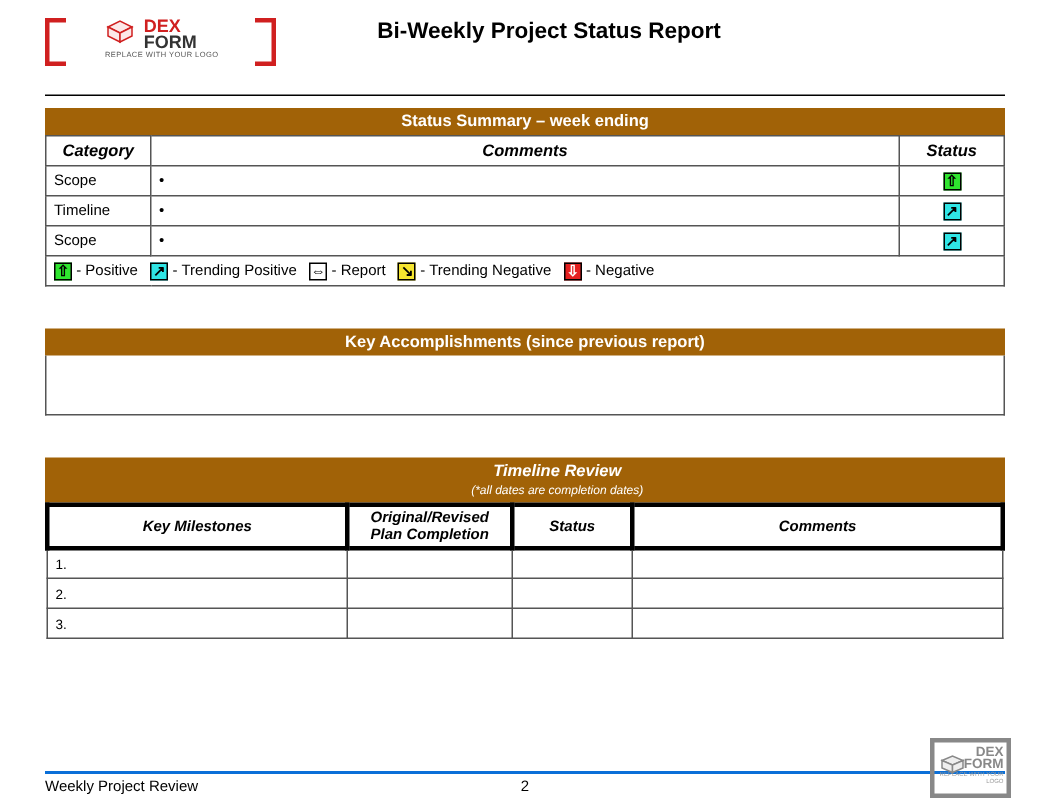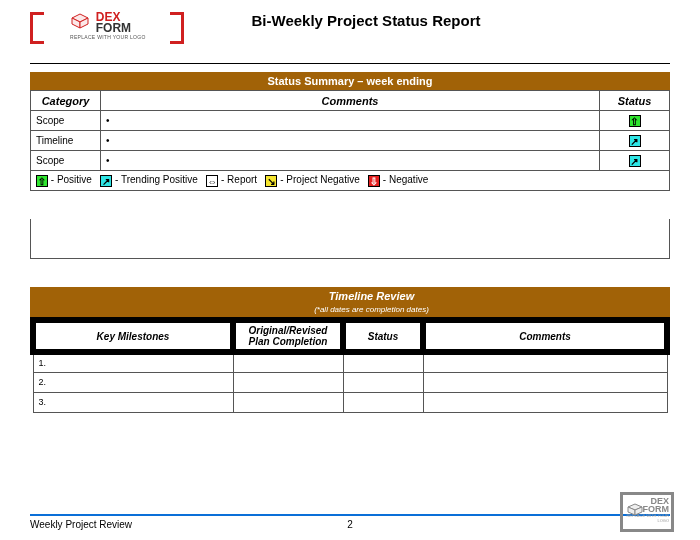--- a/index.html
+++ b/index.html
@@ -28,21 +28,21 @@
   .bullet { padding-left:10px; }
   .legend-row { white-space: nowrap;}
   .icon { display:inline-block; width:12px; height:12px; line-height:12px; text-align:center; font-size:10px; vertical-align:middle; font-weight:bold; border:1px solid #000;}
   .pos { background:#2fe52f; }
   .tpos { background:#2fe5e5; }
   .neu { background:#fff; }
   .tneg { background:#f5e52f; }
   .neg { background:#e52020; color:#fff;}
   .spacer { height:28px; }
   .accomp-body { border:1px solid #555; border-top:none; height:40px;}
-  .timeline th { border:6px solid #000000; font-style:italic; font-weight:bold; font-size:10px; text-align:center; padding:2px 3px;}
+  .timeline th { border:3px solid #000000; font-style:italic; font-weight:bold; font-size:10px; text-align:center; padding:2px 3px;}
   .timeline td { border:1px solid #555; font-size:9px; padding:3px 5px; height:20px;}
   .tl-sub { font-size:8px; font-style:italic; font-weight:normal; }
   .tl-col1{width:200px;} .tl-col2{width:110px;} .tl-col3{width:80px;}
   .footer { position:absolute; bottom:10px; left:30px; right:30px; border-top:2px solid #0a6fd8; padding-top:3px; font-size:10px;}
   .page-num { position:absolute; left:50%; transform:translateX(-50%); top:3px;}
   .wm { position:absolute; right:-4px; bottom:-2px; width:54px; height:40px; border:3px solid #888; padding:2px; text-align:right;}
   .wm .dex{color:#888;font-weight:bold;font-size:9px;line-height:8px;}
   .wm .form{color:#888;font-weight:bold;font-size:9px;line-height:8px;}
   .wm .sub{font-size:4px;color:#999;}
   .wm svg { position:absolute; left:4px; top:8px;}
@@ -98,31 +98,32 @@
     <tr>
       <td>Scope</td>
       <td class="bullet">•</td>
       <td class="col-status"><span class="icon tpos">↗</span></td>
     </tr>
     <tr class="legend-row">
       <td colspan="3" class="legend">
         <span class="icon pos">⇧</span> <span>- Positive</span>&nbsp;&nbsp;
         <span class="icon tpos">↗</span> <span>- Trending Positive</span>&nbsp;&nbsp;
         <span class="icon neu">⇔</span> <span>- Report</span>&nbsp;&nbsp;
-        <span class="icon tneg">↘</span> <span>- Project Negative</span>&nbsp;&nbsp;
+        <span class="icon tneg">↘</span> <span>- Trending Negative</span>&nbsp;&nbsp;
         <span class="icon neg">⇩</span> <span>- Negative</span>
       </td>
     </tr>
   </tbody>
     </table>
 </div>
 
 <div class="spacer"></div>
 
 <div>
+  <div class="section-hdr">Key Accomplishments (since previous report)</div>
   <div class="accomp-body"></div>
 </div>
 
 <div class="spacer"></div>
 
 <div>
   <div class="section-hdr italic">
     <span>Timeline Review</span><br>
     <span class="tl-sub">(*all dates are completion dates)</span>
   </div>

